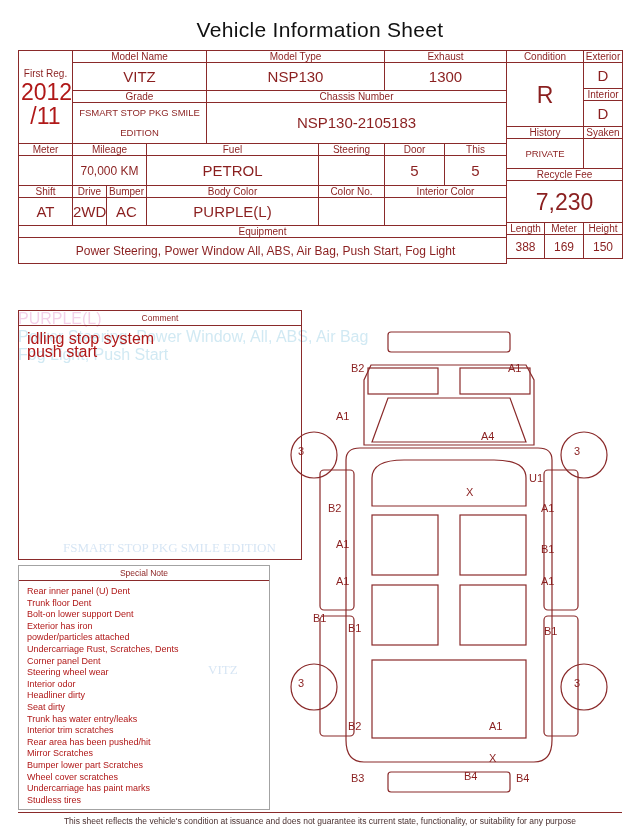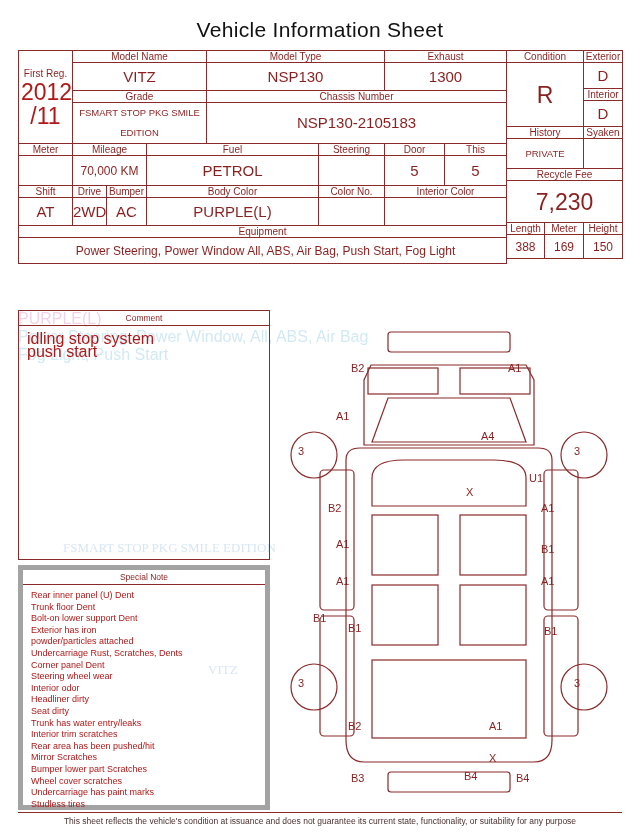--- a/index.html
+++ b/index.html
@@ -69,28 +69,28 @@
   .lower {
     position: absolute;
     left: 18px;
     top: 310px;
     width: 604px;
     height: 500px;
   }
   .comment-box {
     position: absolute;
     left: 0; top: 0;
-    width: 252px; height: 250px;
+    width: 284px; height: 250px;
     border: 1px solid #8a2a2a;
   }
   .note-box {
     position: absolute;
     left: 0; top: 255px;
     width: 252px; height: 245px;
-    border: 5px solid #a3a3a3;
+    border: 1px solid #a3a3a3;
   }
   .box-head {
     text-align: center;
     font-size: 8.5px;
     color: #8a1f1f;
     border-bottom: 1px solid #8a2a2a;
     line-height: 12px;
     padding: 1px 0;
   }
   .box-body {

